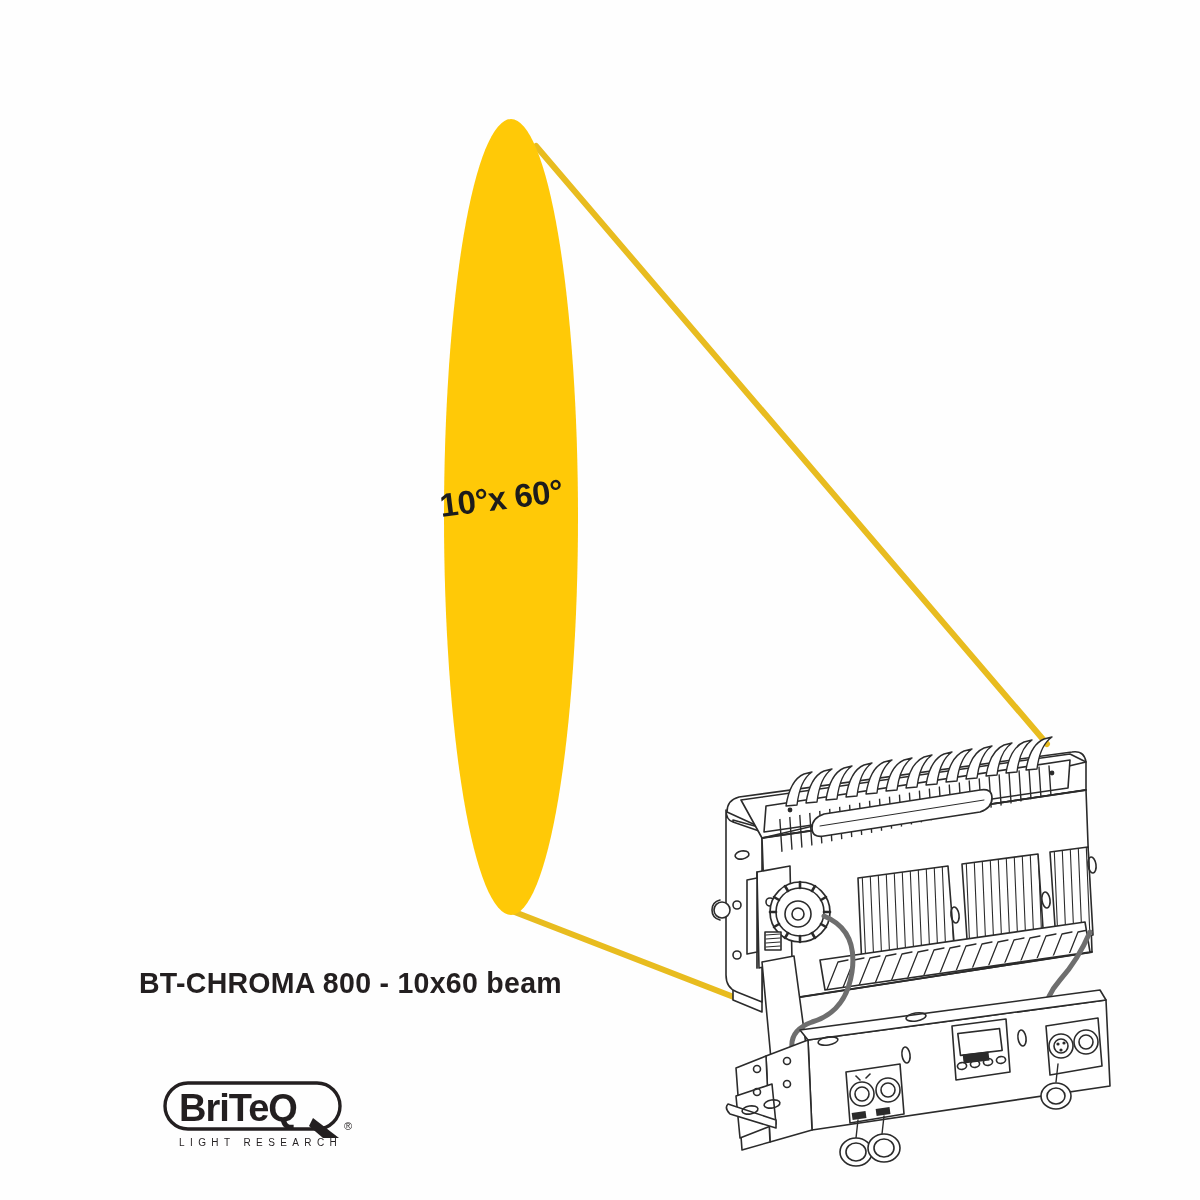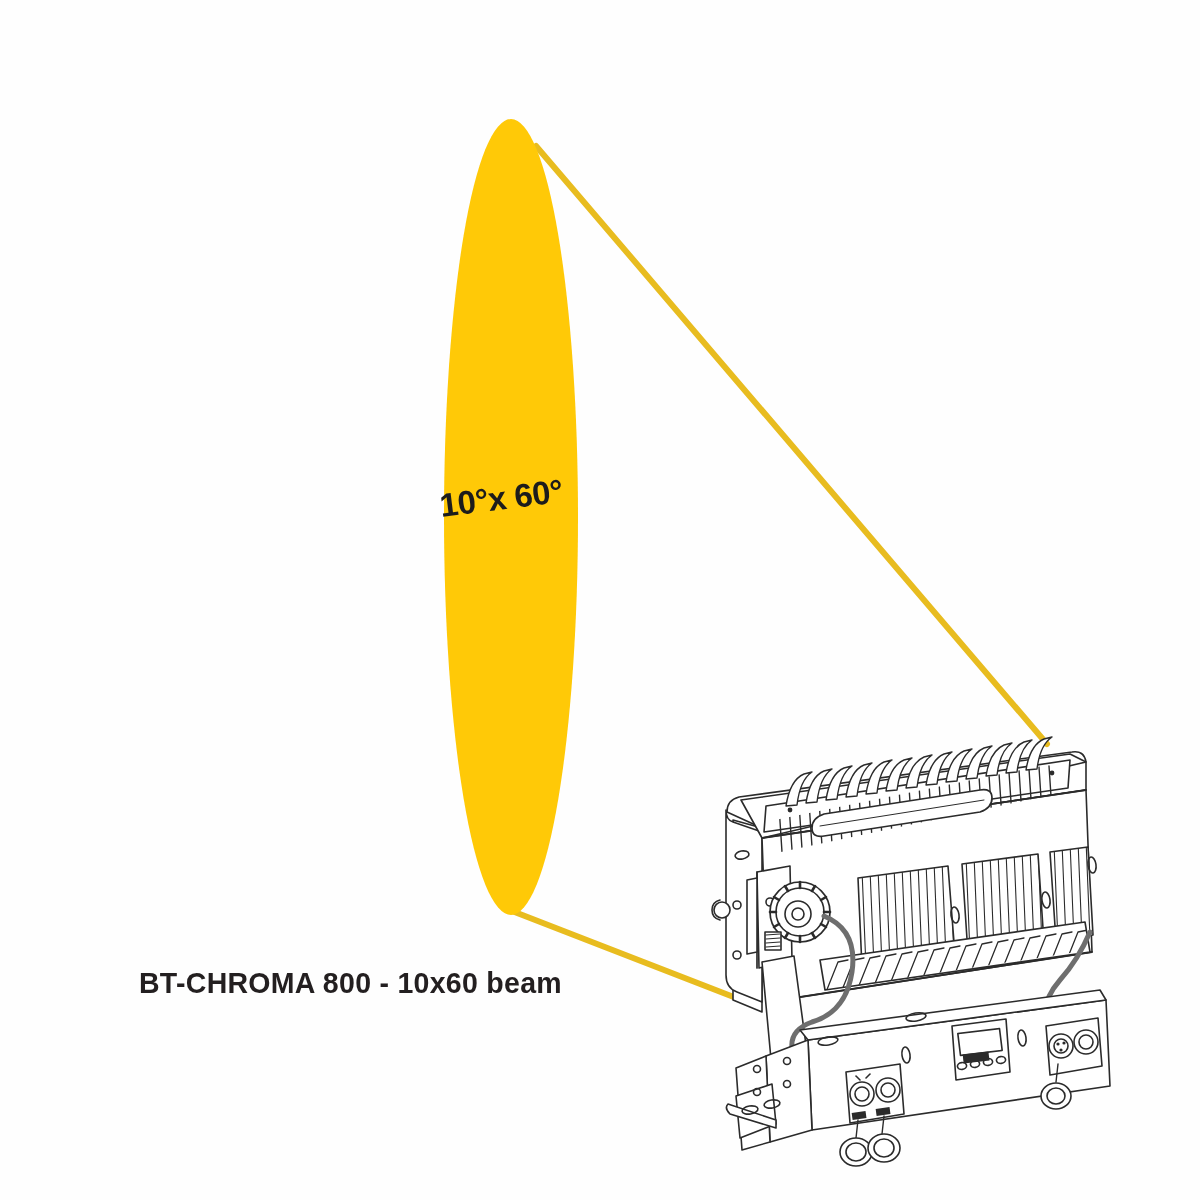--- a/index.html
+++ b/index.html
@@ -361,14 +361,28 @@
         <circle cx="722" cy="910" r="8" fill="#ffffff"></circle>
       </g>
 
     </g>
   </svg>
 
   <div class="beam-label">10°x 60°</div>
 
   <div class="product-caption">BT-CHROMA 800 - 10x60 beam</div>
 
+  <div class="logo-wrap">
+    <svg viewBox="0 0 198 72" width="198" height="72">
+
+      <rect x="2" y="3" width="175" height="46" rx="23" ry="23" fill="none" stroke="#231f20" stroke-width="3.4"></rect>
+
+      <text x="16" y="41" font-family="'Liberation Sans', sans-serif" font-weight="bold" font-size="38" letter-spacing="-1" fill="#231f20">BriTeQ</text>
+
+      <path d="M150,38 L176,58 L160,58 L146,46 Z" fill="#231f20" stroke="none"></path>
+
+      <text x="181" y="50" font-family="'Liberation Sans', sans-serif" font-size="11" fill="#231f20">®</text>
+
+      <text x="16" y="66" font-family="'Liberation Sans', sans-serif" font-size="10" letter-spacing="5.4" fill="#231f20">LIGHT RESEARCH</text>
+    </svg>
+  </div>
 
 </div>
 
 </body></html>

